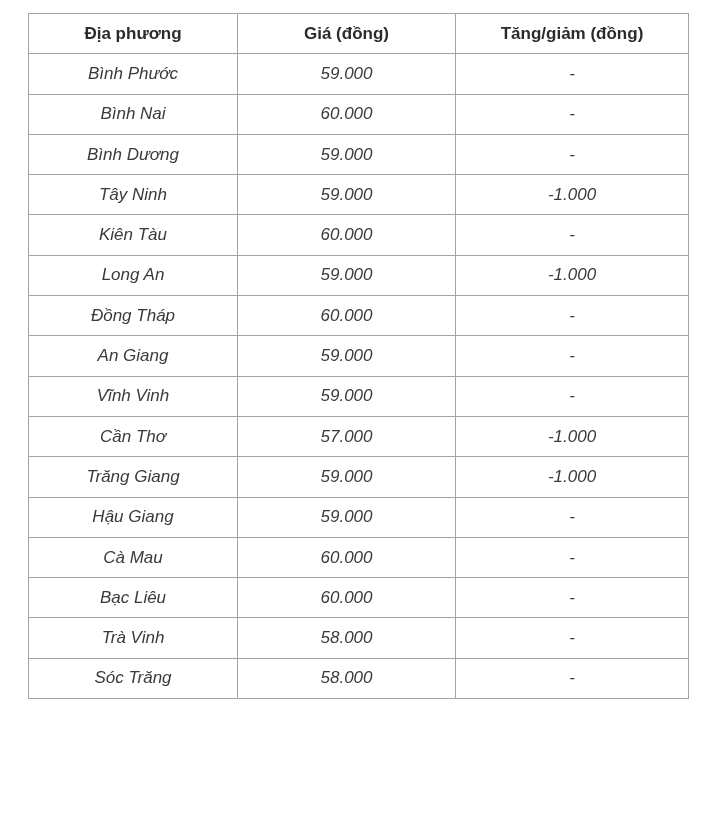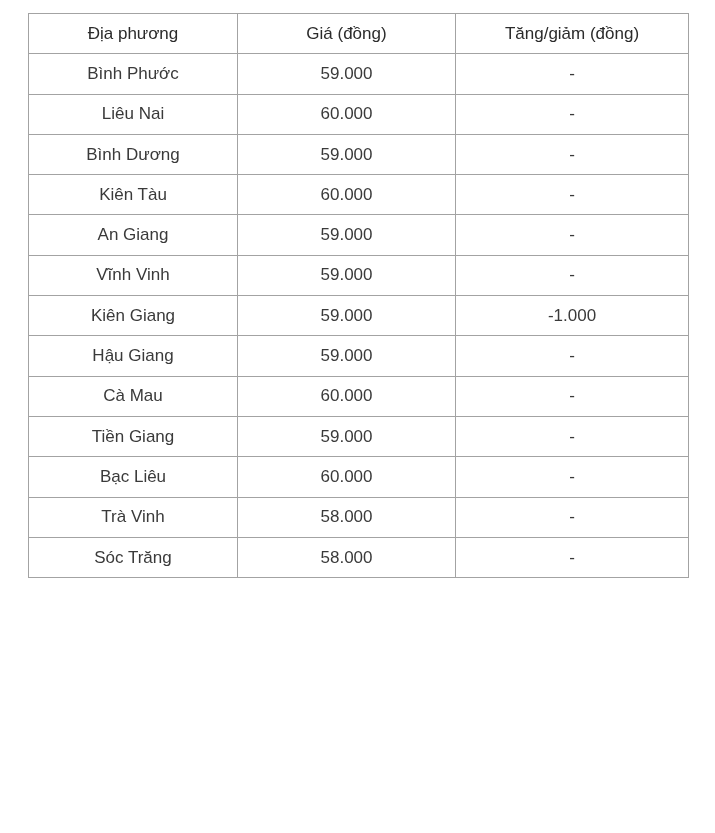--- a/index.html
+++ b/index.html
@@ -5,22 +5,22 @@
   html, body { margin: 0; padding: 0; background: #ffffff; }
   body { width: 715px; height: 833px; position: relative; overflow: hidden;
          font-family: "Liberation Sans", "DejaVu Sans", sans-serif; color: #333333; }
   table { position: absolute; left: 28px; top: 13px; width: 660px;
           border-collapse: collapse; table-layout: fixed; }
   col.c1 { width: 209px; }
   col.c2 { width: 218px; }
   col.c3 { width: 233px; }
   th, td { border: 1px solid #a3a3a3; text-align: center; vertical-align: middle;
            height: 39.3px; padding: 0; font-size: 17px; }
-  th { font-weight: normal; color: #2b2b2b; margin-left: 12px; }
-  td { color: #3a3a3a; }
+  th { font-weight: bold; color: #2b2b2b; margin-left: 12px; }
+  td { color: #3a3a3a; font-style: italic; }
 </style>
 </head>
 <body>
 
 <table>
   <colgroup>
       <col class="c1">
       <col class="c2">
       <col class="c3">
     </colgroup>
@@ -31,62 +31,77 @@
       <th>Tăng/giảm (đồng)</th>
     </tr>
   </thead>
   <tbody id="tbody">
       <tr>
         <td>Bình Phước</td>
         <td>59.000</td>
         <td>-</td>
       </tr>
       <tr>
-        <td>Liêu Nai</td>
+        <td>Bình Nai</td>
         <td>60.000</td>
         <td>-</td>
       </tr>
       <tr>
         <td>Bình Dương</td>
         <td>59.000</td>
         <td>-</td>
       </tr>
       <tr>
+        <td>Tây Ninh</td>
+        <td>59.000</td>
+        <td>-1.000</td>
+      </tr>
+      <tr>
         <td>Kiên Tàu</td>
+        <td>60.000</td>
+        <td>-</td>
+      </tr>
+      <tr>
+        <td>Long An</td>
+        <td>59.000</td>
+        <td>-1.000</td>
+      </tr>
+      <tr>
+        <td>Đồng Tháp</td>
         <td>60.000</td>
         <td>-</td>
       </tr>
       <tr>
         <td>An Giang</td>
         <td>59.000</td>
         <td>-</td>
       </tr>
       <tr>
         <td>Vĩnh Vinh</td>
         <td>59.000</td>
         <td>-</td>
       </tr>
       <tr>
-        <td>Kiên Giang</td>
+        <td>Cần Thơ</td>
+        <td>57.000</td>
+        <td>-1.000</td>
+      </tr>
+      <tr>
+        <td>Trăng Giang</td>
         <td>59.000</td>
         <td>-1.000</td>
       </tr>
       <tr>
         <td>Hậu Giang</td>
         <td>59.000</td>
         <td>-</td>
       </tr>
       <tr>
         <td>Cà Mau</td>
         <td>60.000</td>
-        <td>-</td>
-      </tr>
-      <tr>
-        <td>Tiền Giang</td>
-        <td>59.000</td>
         <td>-</td>
       </tr>
       <tr>
         <td>Bạc Liêu</td>
         <td>60.000</td>
         <td>-</td>
       </tr>
       <tr>
         <td>Trà Vinh</td>
         <td>58.000</td>

